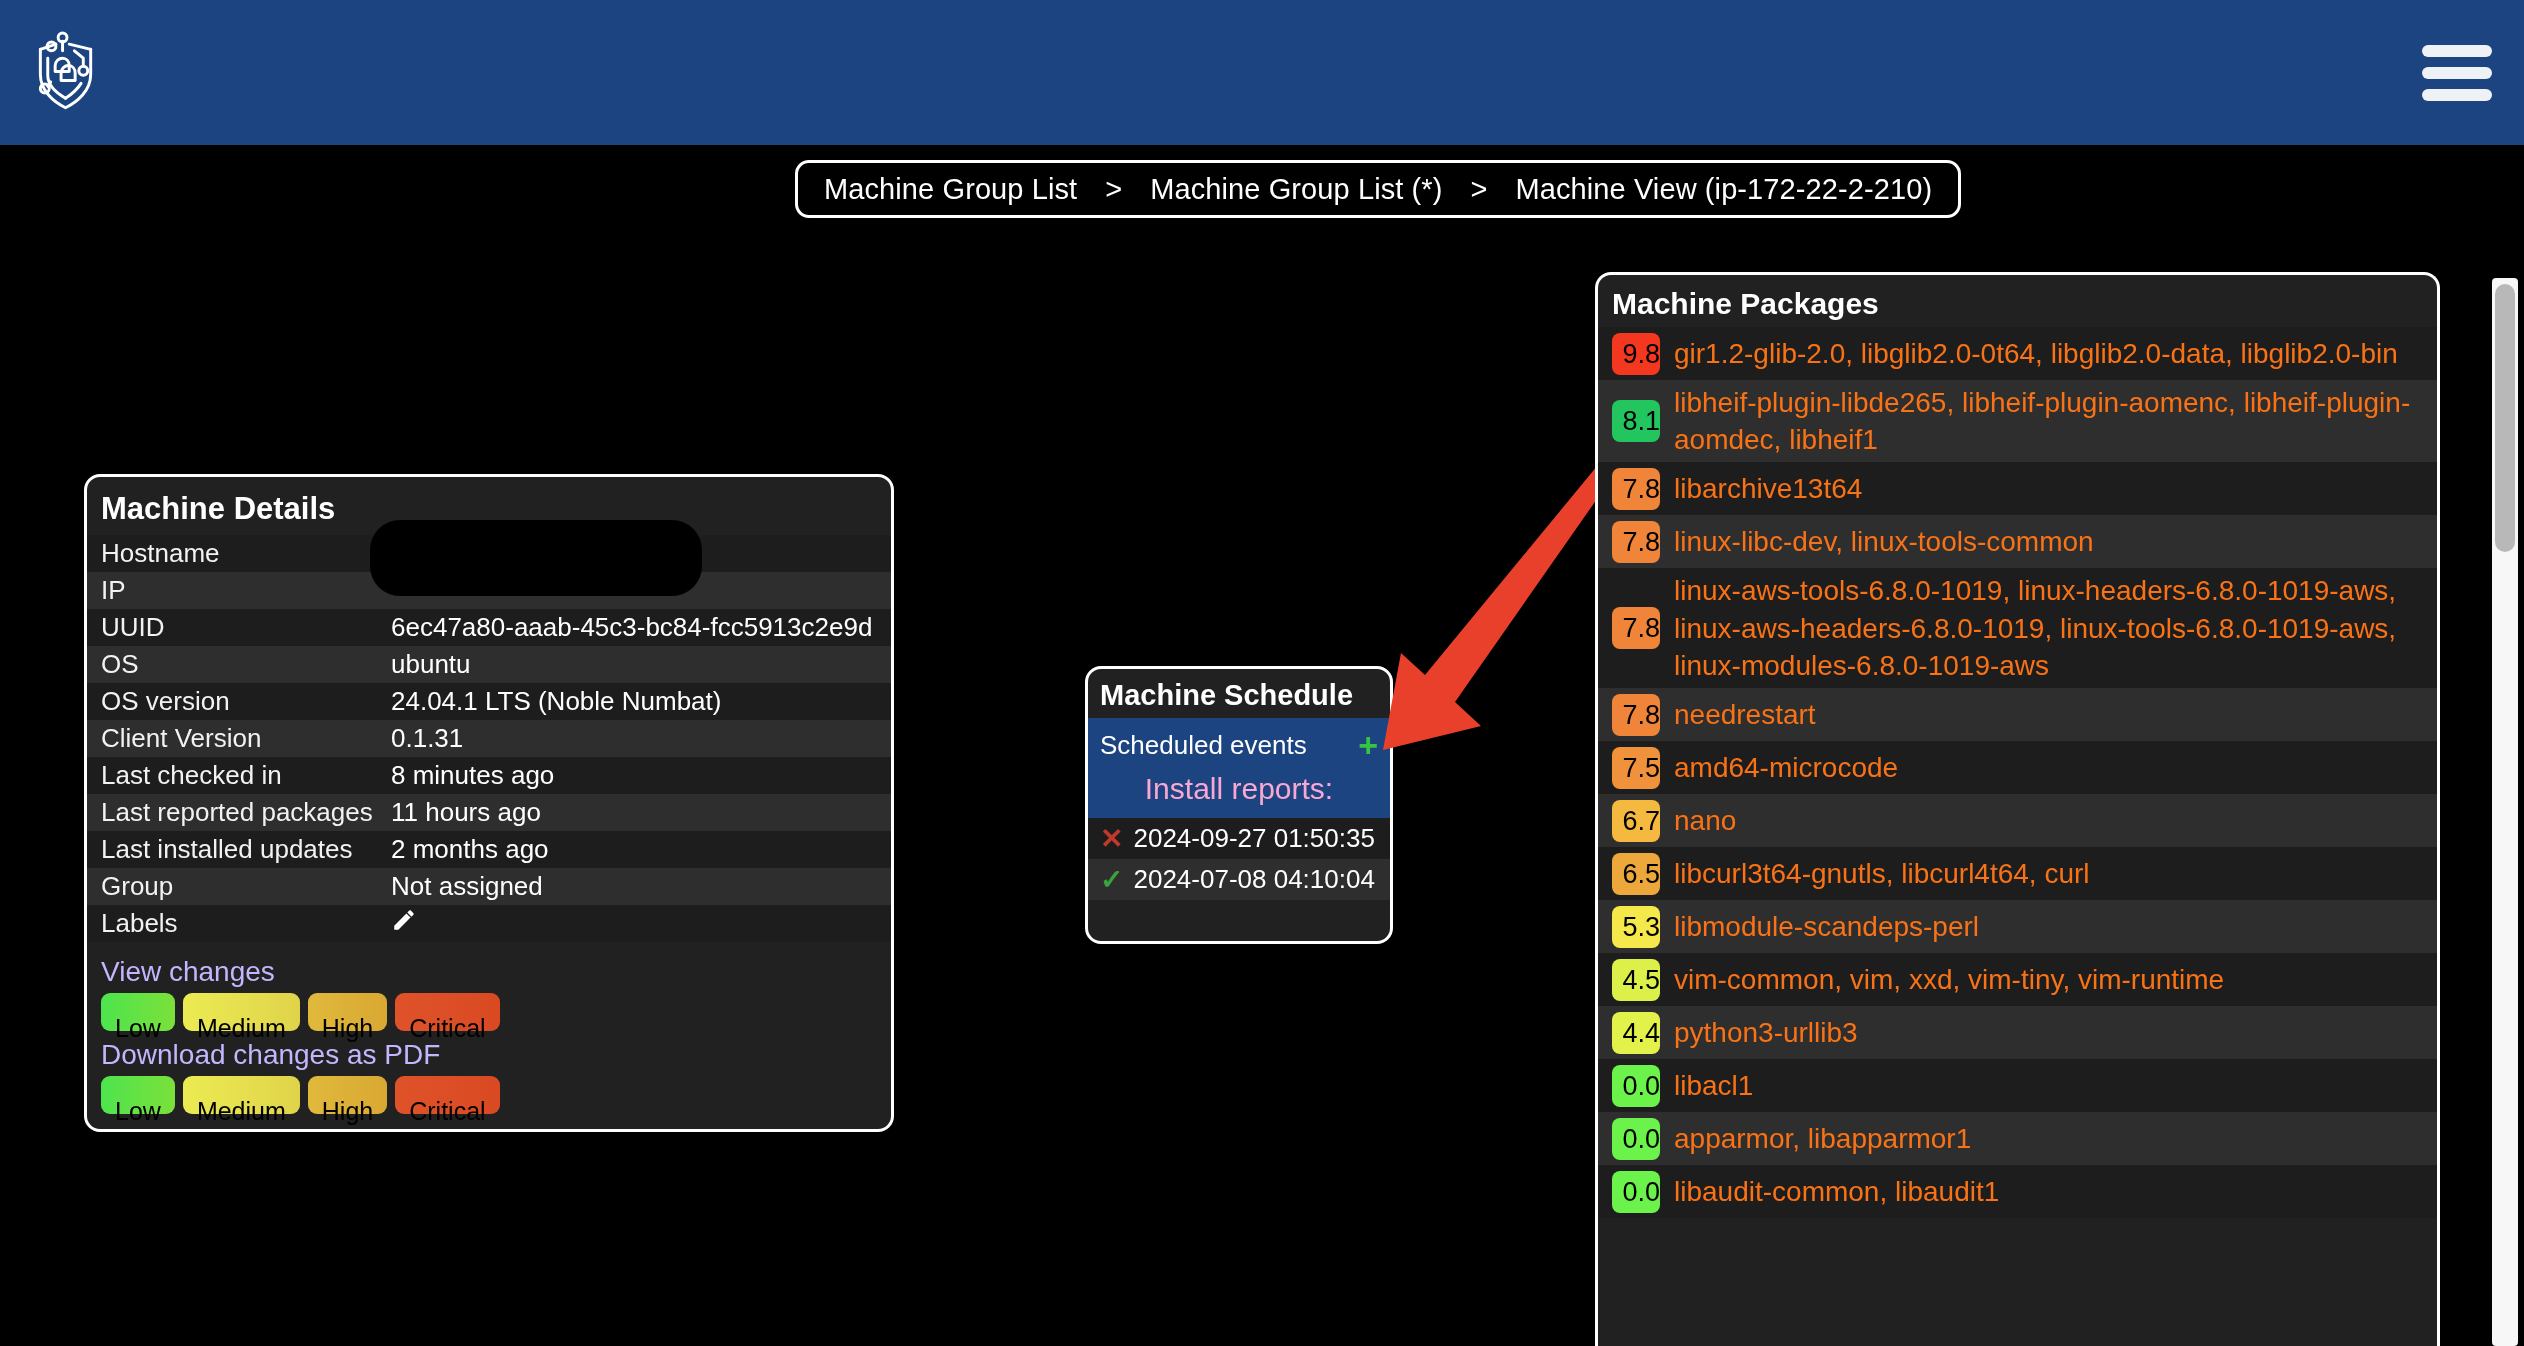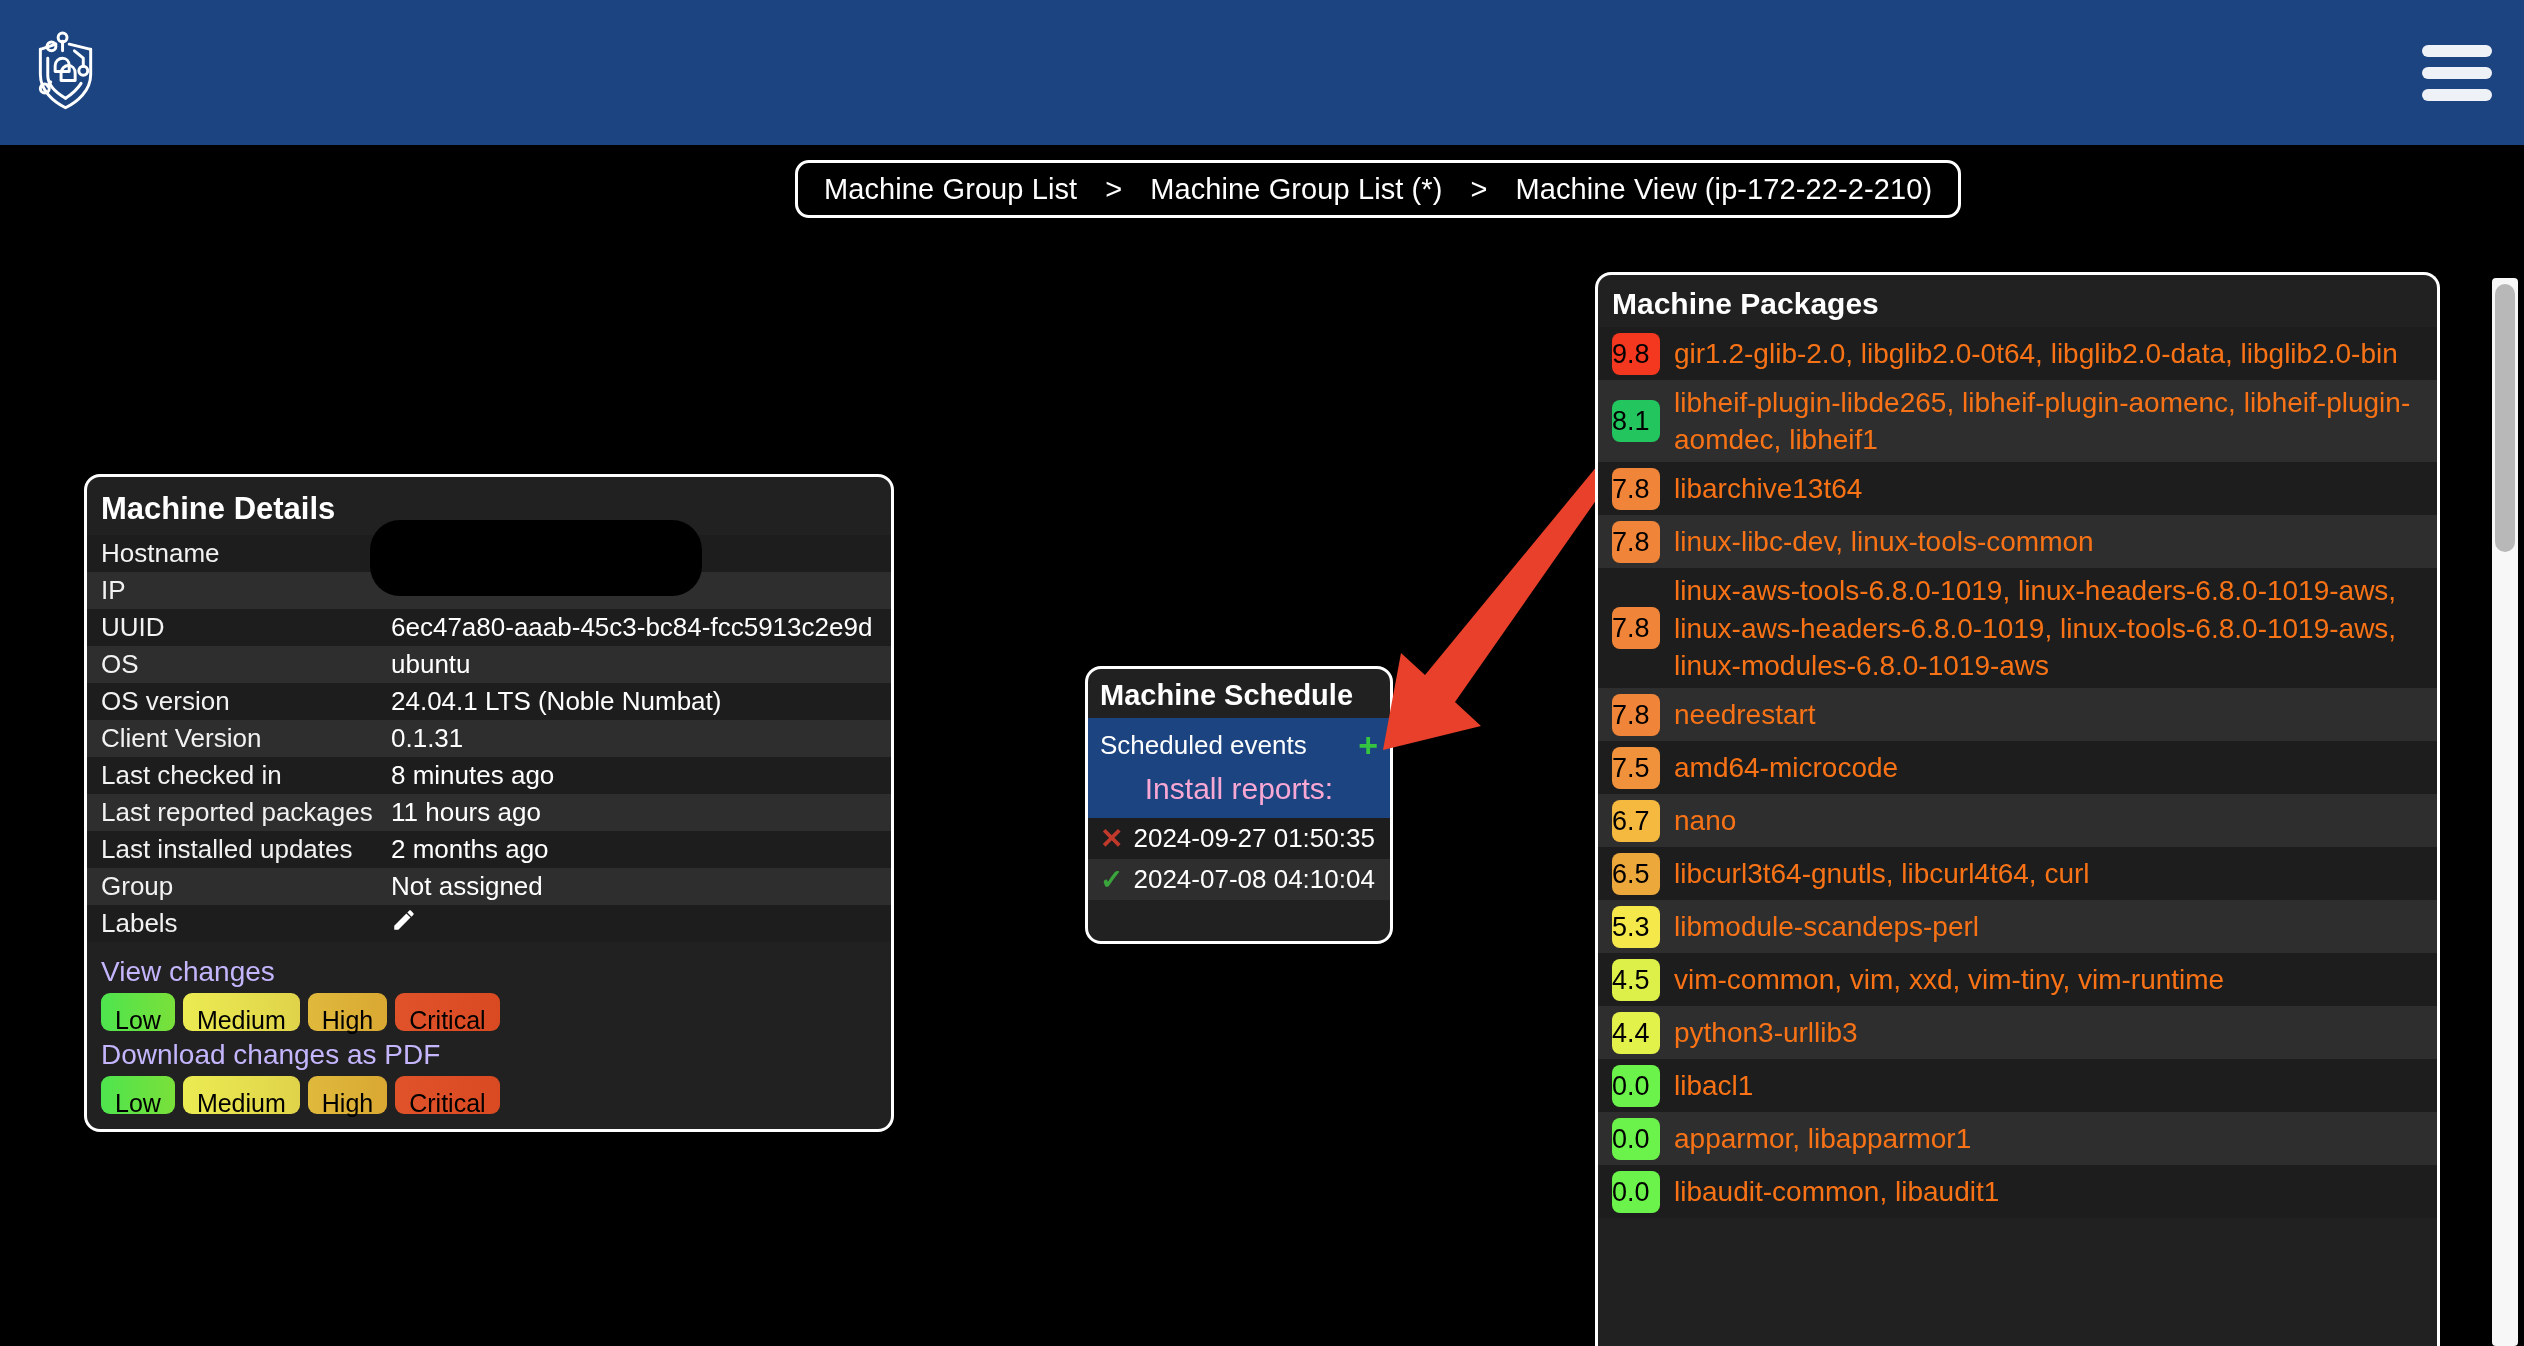--- a/index.html
+++ b/index.html
@@ -119,21 +119,21 @@
   .sev-row { display: flex; gap: 8px; padding-bottom: 8px; }
   .sev-btn {
     min-width: 72px;
     height: 38px;
     border: none;
     border-radius: 9px;
     font-family: "Liberation Sans", sans-serif;
     font-size: 25px;
     color: #000000;
     cursor: pointer;
-    padding: 8px 14px;
+    padding: 16px 14px;
     line-height: 38px;
     text-align: center;
   }
   .sev-low      { background: linear-gradient(90deg,#4ee44e 0%, #7ae03a 100%); }
   .sev-medium   { background: linear-gradient(90deg,#ebeb52 0%, #e0d34a 100%); }
   .sev-high     { background: linear-gradient(90deg,#e0b93c 0%, #d9a832 100%); }
   .sev-critical { background: linear-gradient(90deg,#e0522a 0%, #d94a22 100%); }
 
   
   #machine-schedule {
@@ -211,21 +211,21 @@
   }
   .pkg-row:nth-child(odd)  { background: #1d1d1d; }
   .pkg-row:nth-child(even) { background: #2e2e2e; }
   .pkg-score {
     flex: none;
     width: 48px;
     height: 42px;
     border-radius: 8px;
     color: #000000;
     font-size: 27px;
-    text-align: left;
+    text-align: right;
     line-height: 42px;
   }
   .pkg-names {
     color: #f97316;
     font-size: 28px;
     line-height: 1.33;
     word-break: break-word;
   }
 
   .pkg-scrollbar {

